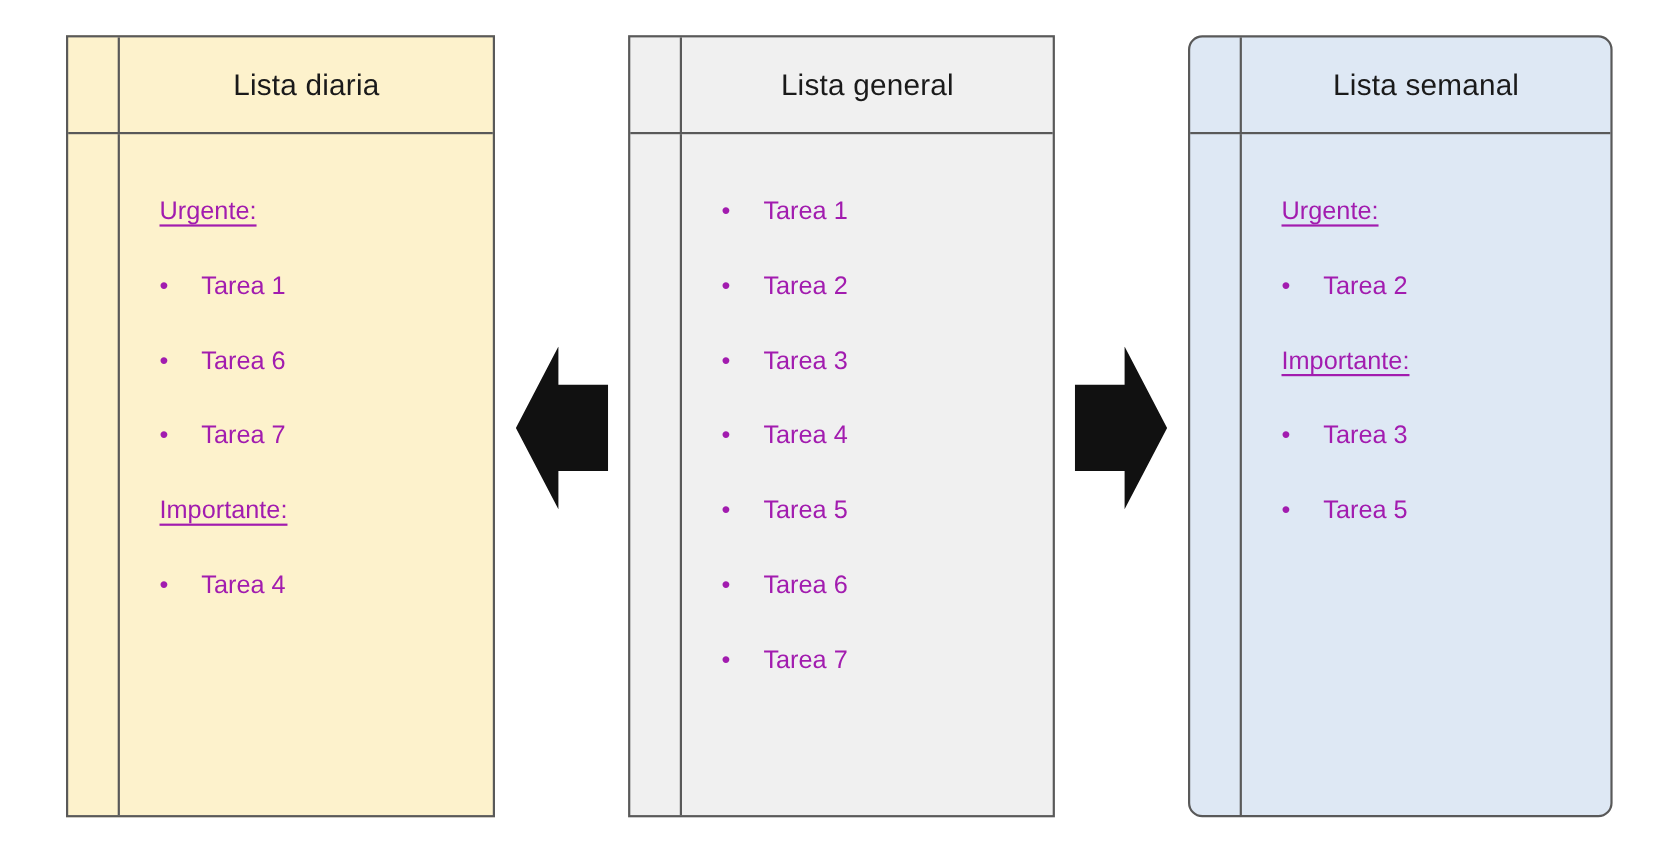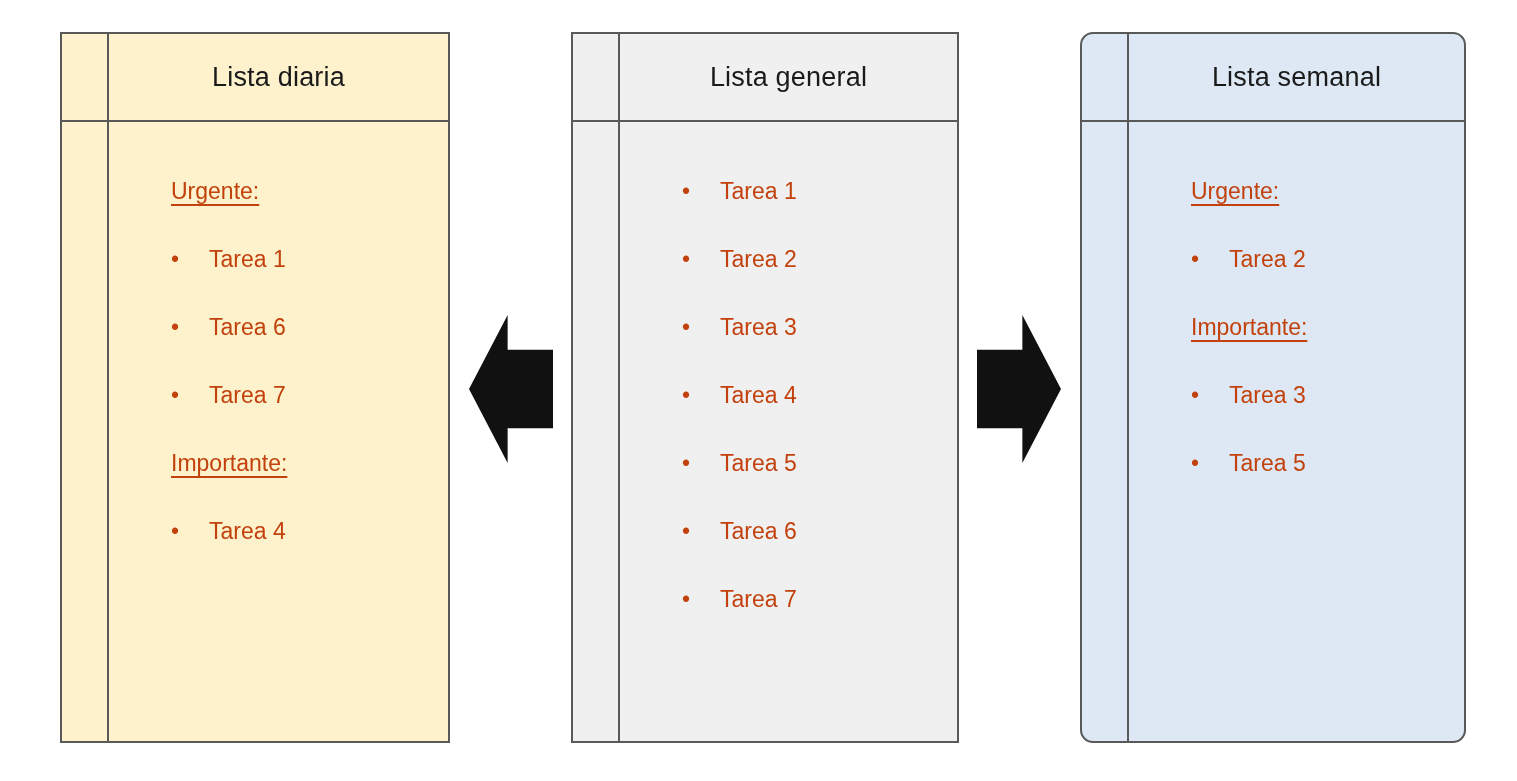--- a/index.html
+++ b/index.html
@@ -38,23 +38,23 @@
     font-weight: normal;
     color: #1a1a1a;
     letter-spacing: 0.2px;
   }
 
   .panel-body { padding-top: 35px; }
   .row {
     height: 68px;
     display: flex;
     align-items: center;
-    padding-left: 62px;
+    padding-left: 36px;
     font-size: 23px;
-    color: #c2410c;
+    color: #a21caf;
   }
   .row .bullet {
     width: 38px;
     flex: 0 0 38px;
     font-size: 23px;
     line-height: 1;
   }
   .row.heading .label {
     text-decoration: underline;
     text-underline-offset: 5px;

